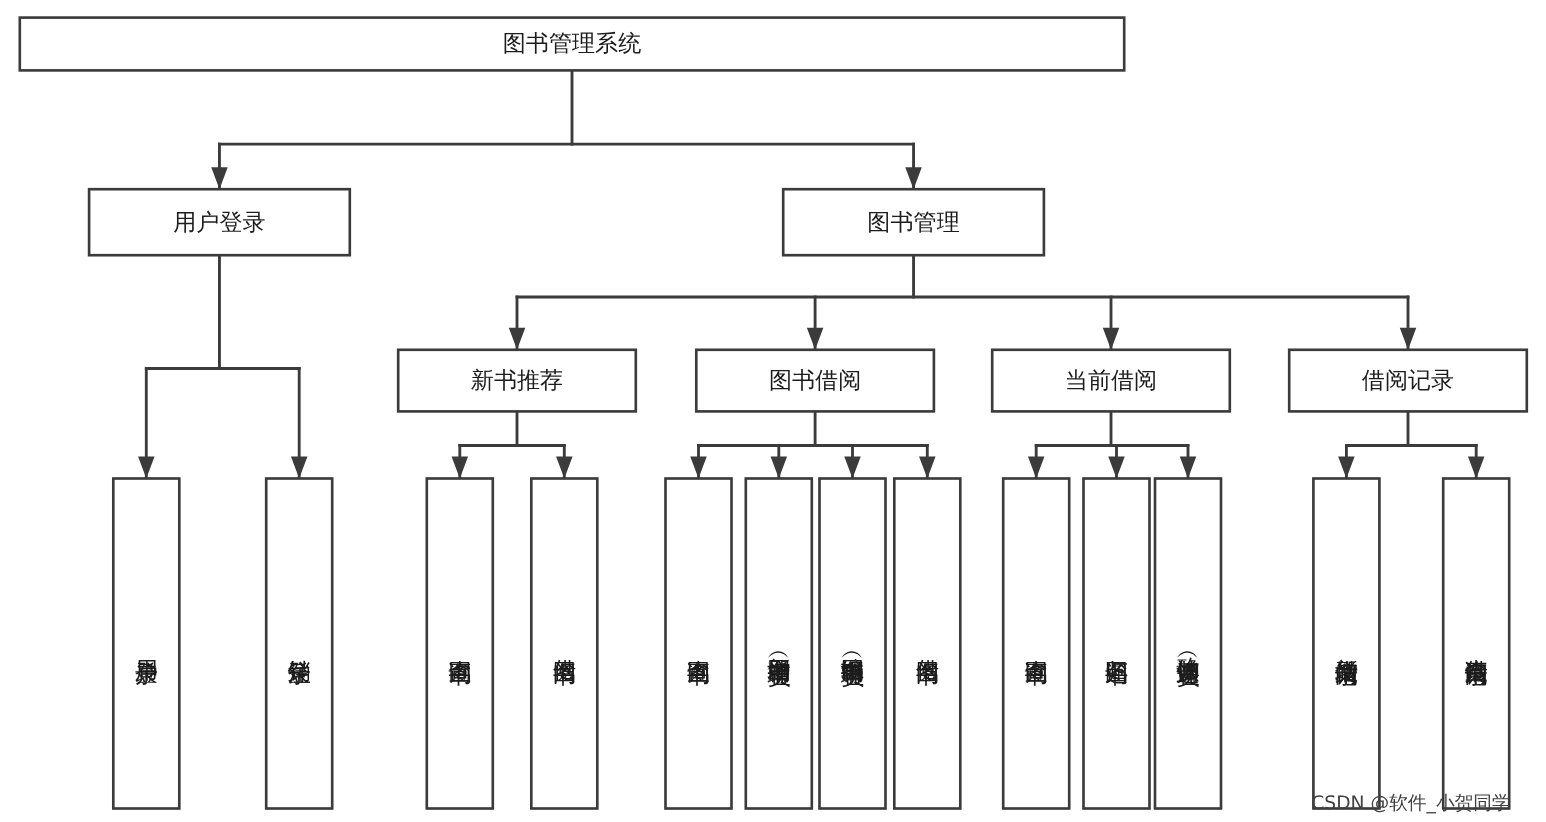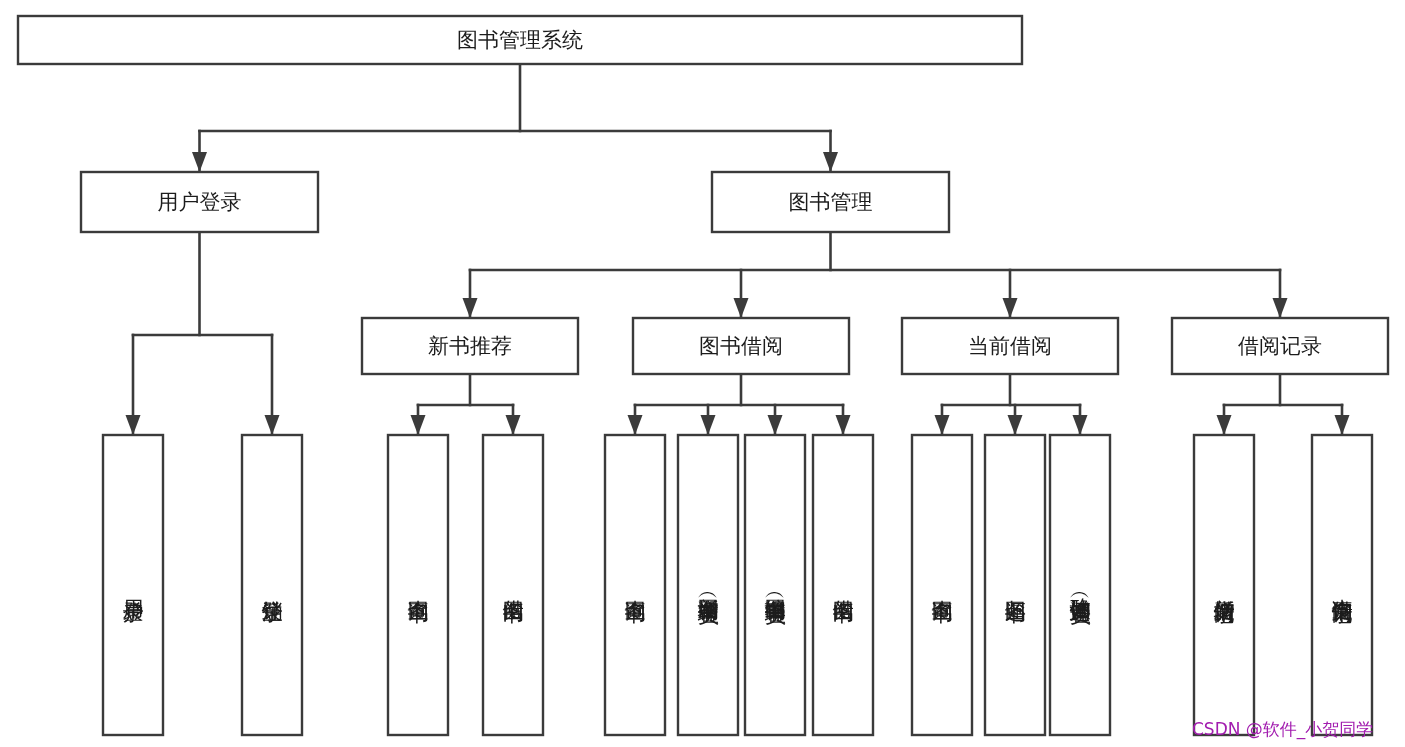--- a/index.html
+++ b/index.html
@@ -60,21 +60,21 @@
     align-items: center;
     justify-content: center;
     text-align: center;
     white-space: nowrap;
     pointer-events: none;
   }
   .watermark {
     position: absolute;
     font-family: "DejaVu Sans", "Liberation Sans", sans-serif;
     font-size: 17px;
-    color: #a21caf;
+    color: #404040;
     white-space: nowrap;
   }
 </style>
 </head>
 <body>
 
 <div id="diagram-root">
 
   <svg id="tree-canvas" viewBox="0 0 1405 747">
     <g id="connector-layer">

